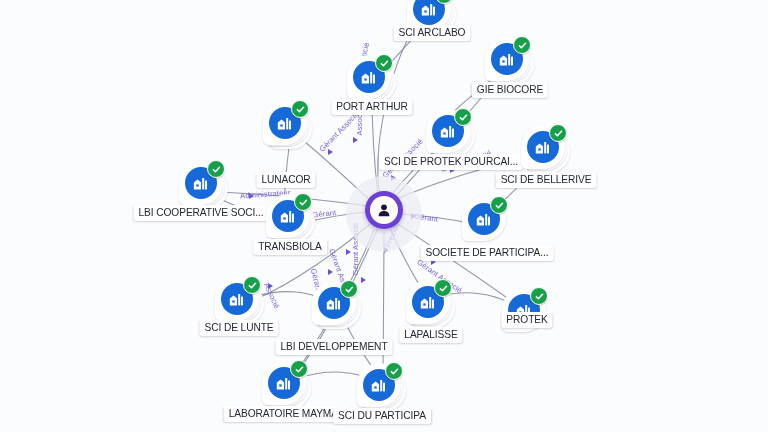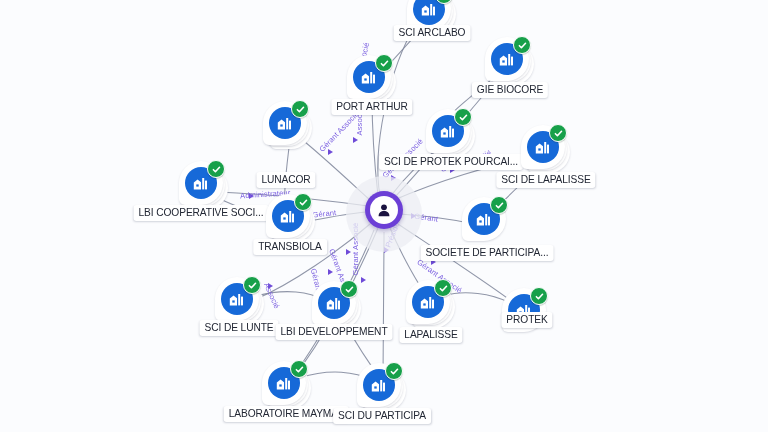--- a/index.html
+++ b/index.html
@@ -352,21 +352,21 @@
               <rect x="4.3" y="10.4" width="2.4" height="2.2" fill="#1669d8"></rect>
             </svg>
           </div>
           <div class="node-badge" style="background: rgb(23, 160, 74);">
             <svg width="9" height="9" viewBox="0 0 9 9">
               <path d="M1.4 4.7 L3.4 6.7 L7.5 2.3" stroke="#ffffff" stroke-width="1.6" fill="none" stroke-linecap="round" stroke-linejoin="round"></path>
             </svg>
           </div>
         </div>
       </div>
-      <div class="node-label" style="left: 546px; top: 172px;">SCI DE LAPALISSE</div>
+      <div class="node-label" style="left: 546px; top: 172px;">SCI DE BELLERIVE</div>
       <div class="node" style="left: 204px; top: 186px;">
         <div class="node-stack">
           <div class="stack-card c3"></div>
           <div class="stack-card c2"></div>
           <div class="stack-card c1"></div>
           <div class="node-disc" style="background: rgb(22, 105, 216);">
             <svg width="18" height="18" viewBox="0 0 18 18">
               <path d="M1.8 15.4 L1.8 8.6 L5.6 5.6 L9.0 8.2 L9.0 15.4 Z" fill="#ffffff"></path>
               <rect x="10.2" y="4.0" width="2.0" height="11.4" fill="#ffffff"></rect>
               <rect x="13.0" y="6.6" width="2.0" height="8.8" fill="#ffffff"></rect>
@@ -455,21 +455,21 @@
               <rect x="4.3" y="10.4" width="2.4" height="2.2" fill="#1669d8"></rect>
             </svg>
           </div>
           <div class="node-badge" style="background: rgb(23, 160, 74);">
             <svg width="9" height="9" viewBox="0 0 9 9">
               <path d="M1.4 4.7 L3.4 6.7 L7.5 2.3" stroke="#ffffff" stroke-width="1.6" fill="none" stroke-linecap="round" stroke-linejoin="round"></path>
             </svg>
           </div>
         </div>
       </div>
-      <div class="node-label" style="left: 334px; top: 324px;">LBI DEVELOPPEMENT</div>
+      <div class="node-label" style="left: 334px; top: 339px;">LBI DEVELOPPEMENT</div>
       <div class="node" style="left: 431px; top: 305px;">
         <div class="node-stack">
           <div class="stack-card c3"></div>
           <div class="stack-card c2"></div>
           <div class="stack-card c1"></div>
           <div class="node-disc" style="background: rgb(22, 105, 216);">
             <svg width="18" height="18" viewBox="0 0 18 18">
               <path d="M1.8 15.4 L1.8 8.6 L5.6 5.6 L9.0 8.2 L9.0 15.4 Z" fill="#ffffff"></path>
               <rect x="10.2" y="4.0" width="2.0" height="11.4" fill="#ffffff"></rect>
               <rect x="13.0" y="6.6" width="2.0" height="8.8" fill="#ffffff"></rect>

